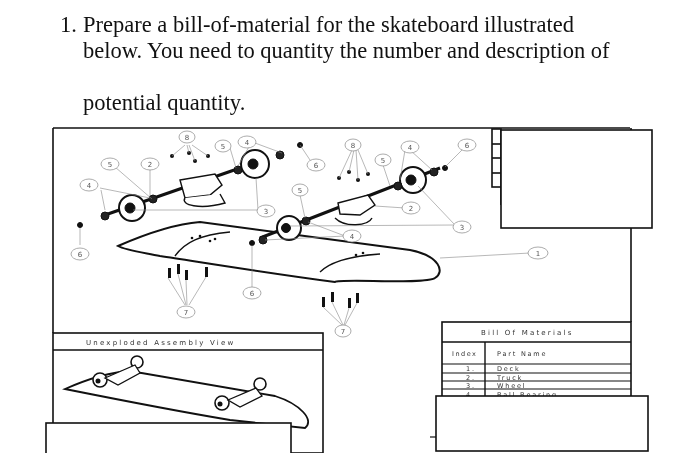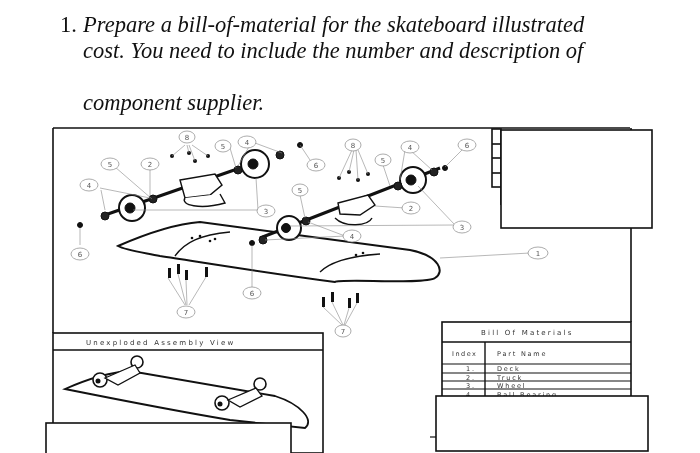--- a/index.html
+++ b/index.html
@@ -1,33 +1,33 @@
 <!DOCTYPE html>
 <html><head>
 <meta charset="utf-8">
 <style>
   html,body{margin:0;padding:0;background:#fff;}
   body{width:700px;height:453px;position:relative;overflow:hidden;font-family:"Liberation Serif",serif;color:#111;}
   .question{position:absolute;left:60px;top:12px;width:600px;font-size:22.5px;line-height:26px;}
   .question .num{position:absolute;left:0;top:0;}
-  .question .body{display:block;padding-left:23px;font-style:italic;}
+  .question .body{display:block;padding-left:23px;}
   .drawing{position:absolute;left:0;top:0;width:700px;height:453px;}
   .cad{font-family:"DejaVu Sans",sans-serif;font-size:7px;letter-spacing:2.2px;fill:#333;}
   .bubble{font-family:"DejaVu Sans",sans-serif;font-size:7px;fill:#555;}
 </style>
 </head>
 <body>
 
 <div class="question">
   <span class="num">1.</span>
   <span class="body">
     <span>Prepare a bill-of-material for the skateboard illustrated</span><br>
-    <span>cost. You need to include the number and description of</span><br>
+    <span>below. You need to quantity the number and description of</span><br>
     <br>
-    <span>component supplier.</span>
+    <span>potential quantity.</span>
   </span>
 </div>
 
 <svg class="drawing" viewBox="0 0 700 453" xmlns="http://www.w3.org/2000/svg">
 
   <g stroke="#111" fill="none" stroke-width="1.6">
     <line x1="53" y1="128" x2="630" y2="128"></line>
     <line x1="53" y1="128" x2="53" y2="333"></line>
     <line x1="631" y1="128" x2="631" y2="322"></line>
 

